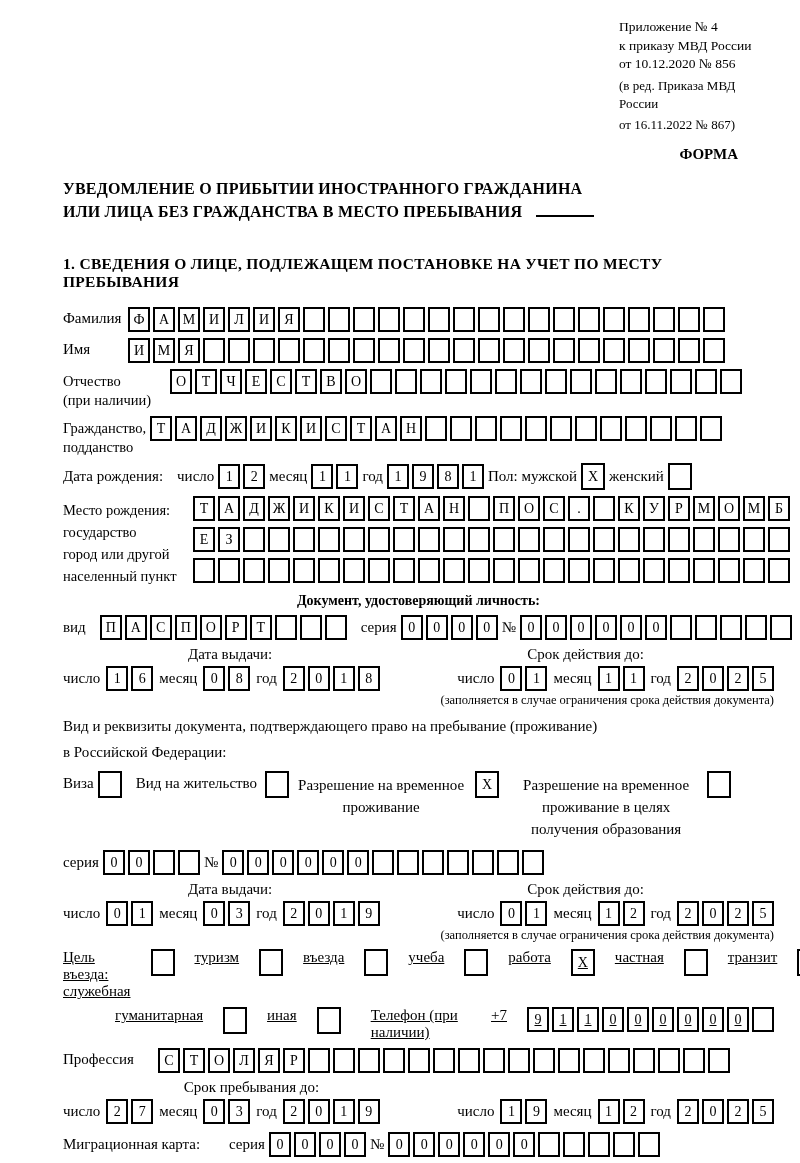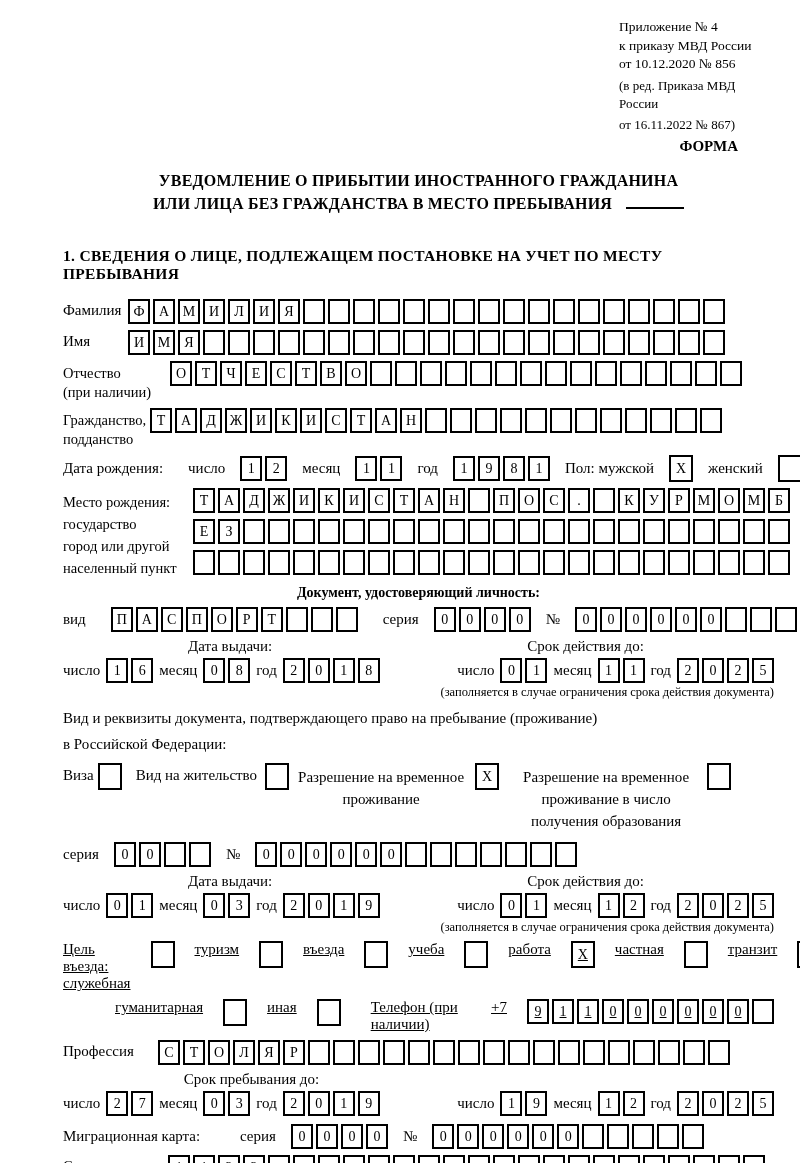--- a/index.html
+++ b/index.html
@@ -7,24 +7,24 @@
   body {
     width: 800px; height: 1163px; overflow: hidden;
     font-family: "Liberation Serif", "DejaVu Serif", serif;
     font-size: 15px; color: #000;
   }
   .page { padding: 18px 26px 10px 63px; }
 
   
   .hdr { margin-left: 556px; font-size: 13.5px; line-height: 1.38; }
   .hdr .sub { margin-top: 3px; font-size: 13px; }
-  .forma { text-align: right; padding-right: 36px; font-weight: bold; margin-top: 4px; font-size: 15px; }
+  .forma { text-align: right; padding-right: 36px; font-weight: bold; margin-top: 12px; font-size: 15px; }
 
   
-  .title { text-align: center; font-weight: bold; font-size: 16px; line-height: 1.45; margin-top: 14px; letter-spacing: .2px; }
+  .title { text-align: left; font-weight: bold; font-size: 16px; line-height: 1.45; margin-top: 14px; letter-spacing: .2px; }
   .blank-line { display: inline-block; width: 58px; border-bottom: 2px solid #000; margin-left: 14px; }
 
   .sec-heading { font-weight: bold; font-size: 15.5px; margin-top: 32px; margin-bottom: 16px; letter-spacing: .3px; }
 
   
   .boxes { display: inline-flex; gap: 3px; flex: 0 0 auto; }
   .box, .cbox {
     width: 22px; height: 25px; border: 2px solid #000; background: #fff;
     display: inline-flex; align-items: center; justify-content: center;
     font-size: 14px; flex: 0 0 auto;
@@ -36,21 +36,21 @@
   .w65  { width: 65px; }
   .w107 { width: 107px; }
   .w87  { width: 87px; }
   .w130 { width: 130px; }
   .w150 { width: 152px; }
   .ml2lines { line-height: 19px; font-size: 14.5px; }
   .stack > div { margin-bottom: 6px; }
   .stack > div:last-child { margin-bottom: 0; }
 
   
-  .inline-row { display: flex; align-items: center; gap: 15px; margin-bottom: 6px; }
+  .inline-row { display: flex; align-items: center; gap: 4px; margin-bottom: 6px; }
   .inline-row .lab { flex: 0 0 auto; }
   .gap14 { margin-left: 10px; }
 
   
   .date-heads { display: flex; margin-top: 2px; }
   .date-heads .dh-left  { flex: 0 0 47%; text-align: center; }
   .date-heads .dh-right { flex: 0 0 53%; text-align: center; }
   .date-line { display: flex; justify-content: space-between; align-items: center; margin-top: 3px; }
   .dgroup { display: flex; align-items: center; gap: 6px; }
   .note { text-align: right; font-size: 12.5px; margin: 2px 0 6px; }
@@ -427,21 +427,21 @@
     <div>в Российской Федерации:</div>
   </div>
 
   <div class="permit-row">
     <span class="plab">Виза</span>
     <span class="cbox" style="margin-left:4px;"></span>
     <span class="plab ml14 mr8">Вид на жительство</span>
     <span class="cbox"></span>
     <span class="plab ctr wtr1">Разрешение на временное проживание</span>
     <span class="cbox">X</span>
-    <span class="plab ctr wtr2">Разрешение на временное проживание в число получения образования</span>
+    <span class="plab ctr wtr2">Разрешение на временное проживание в целях получения образования</span>
     <span class="cbox"></span>
   </div>
 
   <div class="inline-row">
     <span class="lab">серия</span>
     <span class="boxes">
         <span class="box">0</span>
         <span class="box">0</span>
         <span class="box"></span>
         <span class="box"></span>

